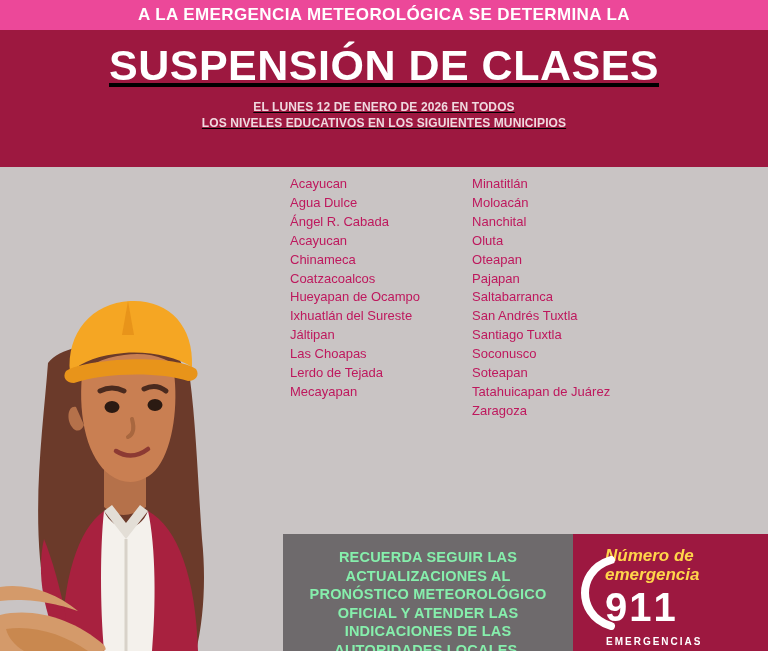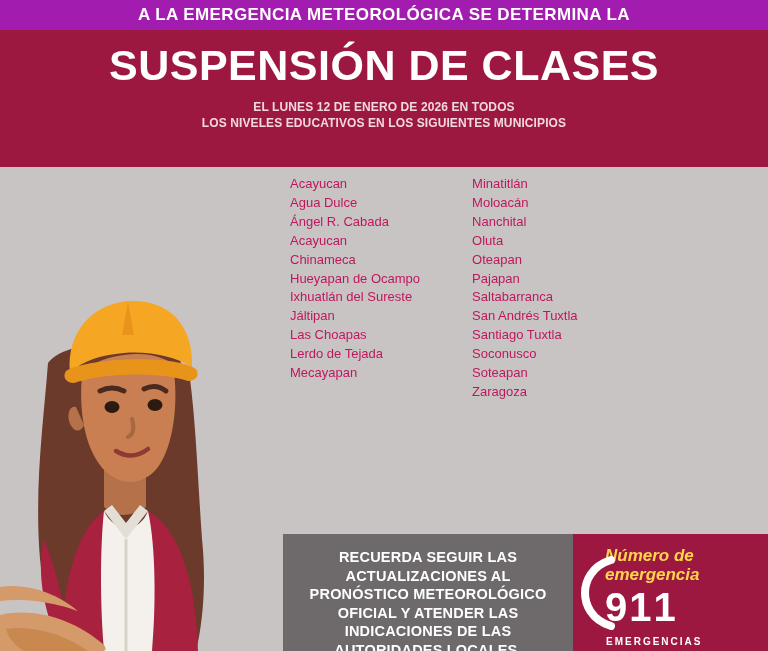--- a/index.html
+++ b/index.html
@@ -12,36 +12,37 @@
   }
   .poster{
     position:relative;
     width:768px;height:651px;
     background:#c9c4c4;
     overflow:hidden;
   }
   
   .top-band{
     position:absolute;top:0;left:0;width:768px;height:30px;
-    background:#a21caf;
+    background:#ec4899;
     display:flex;align-items:center;justify-content:center;
   }
   .top-band-text{
     color:#ffffff;
     font-size:17px;
     font-weight:bold;
     letter-spacing:.4px;
     white-space:nowrap;
     text-align:center;
   }
   
   .headline-block{
     position:absolute;top:30px;left:0;width:768px;height:137px;
     background:#9d1840;
     text-align:center;
+    text-decoration:underline;
   }
   .headline-main{
     margin-top:14px;
     color:#ffffff;
     font-size:43px;
     font-weight:bold;
     letter-spacing:.5px;
     line-height:1;
   }
   .headline-sub{
@@ -80,21 +81,21 @@
     overflow:hidden;
   }
   
   .bottom-strip{
     position:absolute;left:283px;top:367px;width:485px;height:117px;
     display:flex;
   }
   .recuerda{
     width:290px;height:117px;
     background:#6e6a6c;
-    color:#ffffff;
+    color:#86efac;
     font-size:14.5px;
     font-weight:bold;
     line-height:1.28;
     text-align:center;
     padding:14px 8px 0 8px;
     box-sizing:border-box;
     letter-spacing:.2px;
   }
   .emergency{
     width:195px;height:143px;
@@ -201,39 +202,41 @@
       </svg>
     </div>
 
     <div class="muni-wrap">
       <div class="muni-col">
         <div class="muni-item">Acayucan</div>
         <div class="muni-item">Agua Dulce</div>
         <div class="muni-item">Ángel R. Cabada</div>
         <div class="muni-item">Acayucan</div>
         <div class="muni-item">Chinameca</div>
+        <div class="muni-item">Coatzacoalcos</div>
         <div class="muni-item">Hueyapan de Ocampo</div>
         <div class="muni-item">Ixhuatlán del Sureste</div>
         <div class="muni-item">Jáltipan</div>
         <div class="muni-item">Las Choapas</div>
         <div class="muni-item">Lerdo de Tejada</div>
         <div class="muni-item">Mecayapan</div>
       </div>
       <div class="muni-col">
         <div class="muni-item">Minatitlán</div>
         <div class="muni-item">Moloacán</div>
         <div class="muni-item">Nanchital</div>
         <div class="muni-item">Oluta</div>
         <div class="muni-item">Oteapan</div>
         <div class="muni-item">Pajapan</div>
         <div class="muni-item">Saltabarranca</div>
         <div class="muni-item">San Andrés Tuxtla</div>
         <div class="muni-item">Santiago Tuxtla</div>
         <div class="muni-item">Soconusco</div>
         <div class="muni-item">Soteapan</div>
+        <div class="muni-item">Tatahuicapan de Juárez</div>
         <div class="muni-item">Zaragoza</div>
       </div>
     </div>
 
     <div class="bottom-strip">
 
       <div class="recuerda">
         <div>RECUERDA SEGUIR LAS</div>
         <div>ACTUALIZACIONES AL</div>
         <div>PRONÓSTICO METEOROLÓGICO</div>

